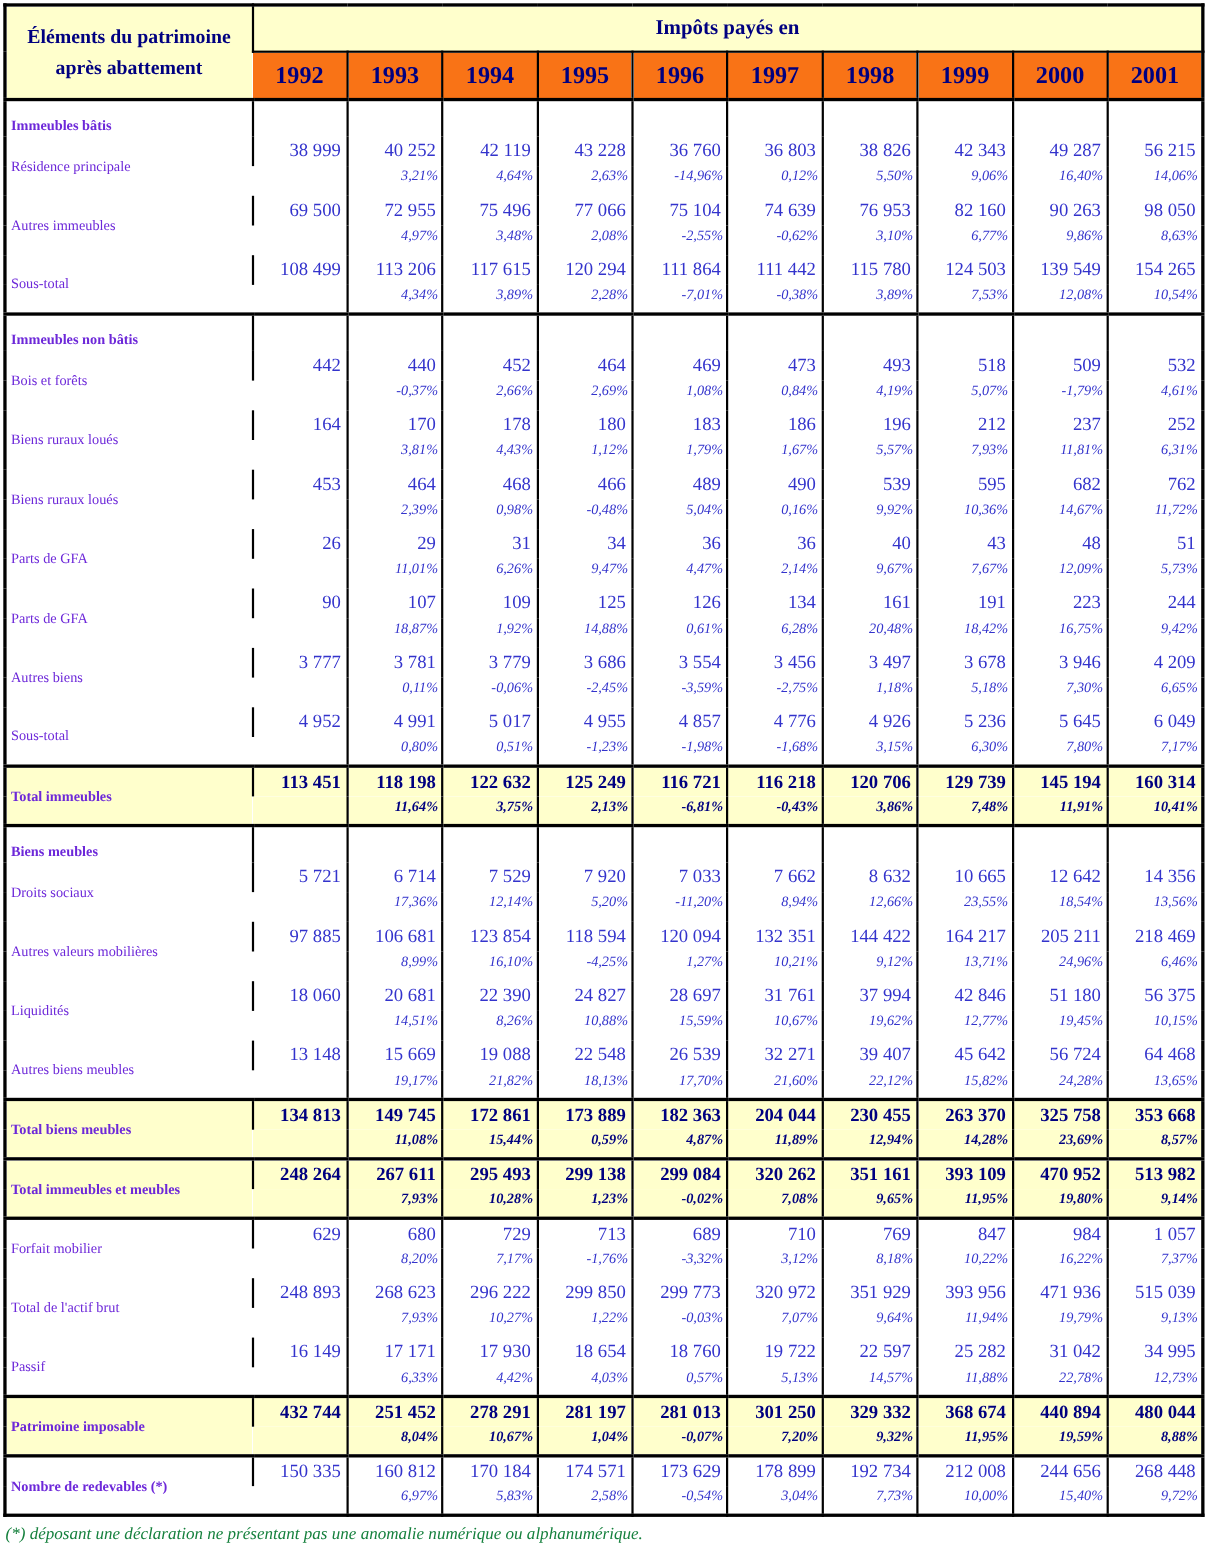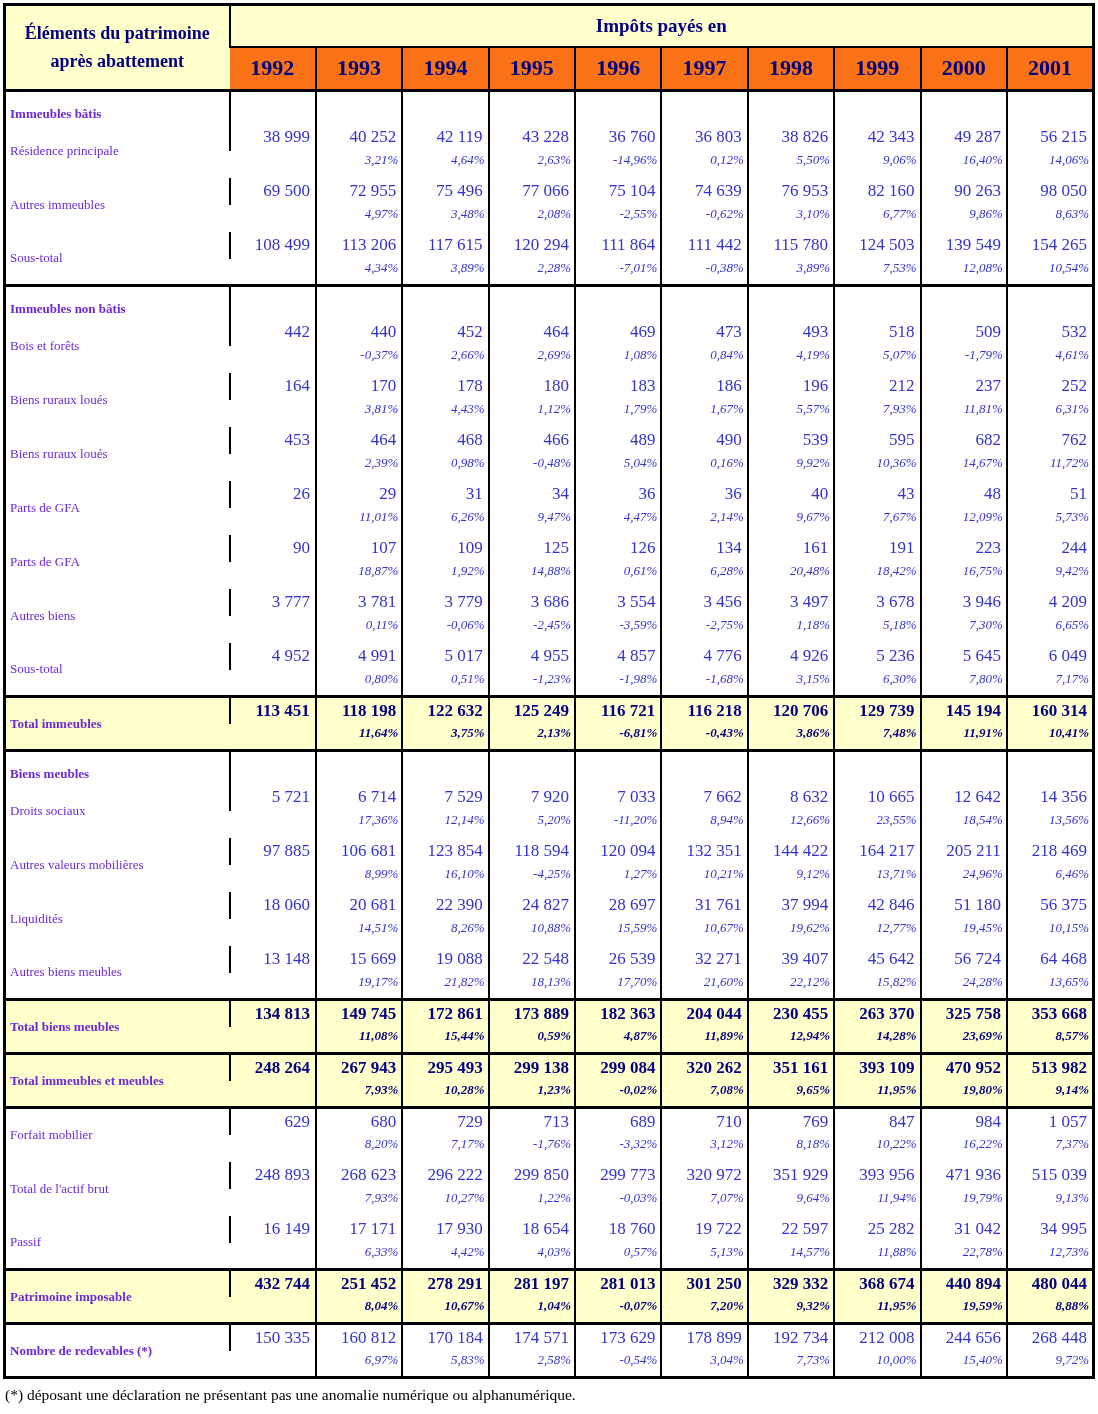--- a/index.html
+++ b/index.html
@@ -104,21 +104,22 @@
   tr.total-row td.label { font-weight: bold; }
   tr.total-row td.val   { color: #000080; font-weight: bold; margin-top: 24px; }
   tr.total-row td.pct   { color: #000080; font-weight: bold; }
 
   
   tr.count-row td.label { font-weight: bold; }
 
   #footnote {
     margin: 7px 0 0 2px;
     font-size: 15.5px;
-    color: #000000;
+    font-style: italic;
+    color: #15803d;
   }
 </style>
 </head>
 <body>
 
 <div id="page">
   <table id="patrimoine">
     <colgroup>
       <col class="c-label">
       <col class="c-year">
@@ -589,21 +590,21 @@
           <td class="pct">4,87%</td>
           <td class="pct">11,89%</td>
           <td class="pct">12,94%</td>
           <td class="pct">14,28%</td>
           <td class="pct">23,69%</td>
           <td class="pct">8,57%</td>
         </tr>
         <tr class="total-row value-row sep">
           <td class="label" rowspan="2">Total immeubles et meubles</td>
           <td class="val">248 264</td>
-          <td class="val">267 943</td>
+          <td class="val">267 611</td>
           <td class="val">295 493</td>
           <td class="val">299 138</td>
           <td class="val">299 084</td>
           <td class="val">320 262</td>
           <td class="val">351 161</td>
           <td class="val">393 109</td>
           <td class="val">470 952</td>
           <td class="val">513 982</td>
         </tr>
         <tr class="total-row pct-row">

